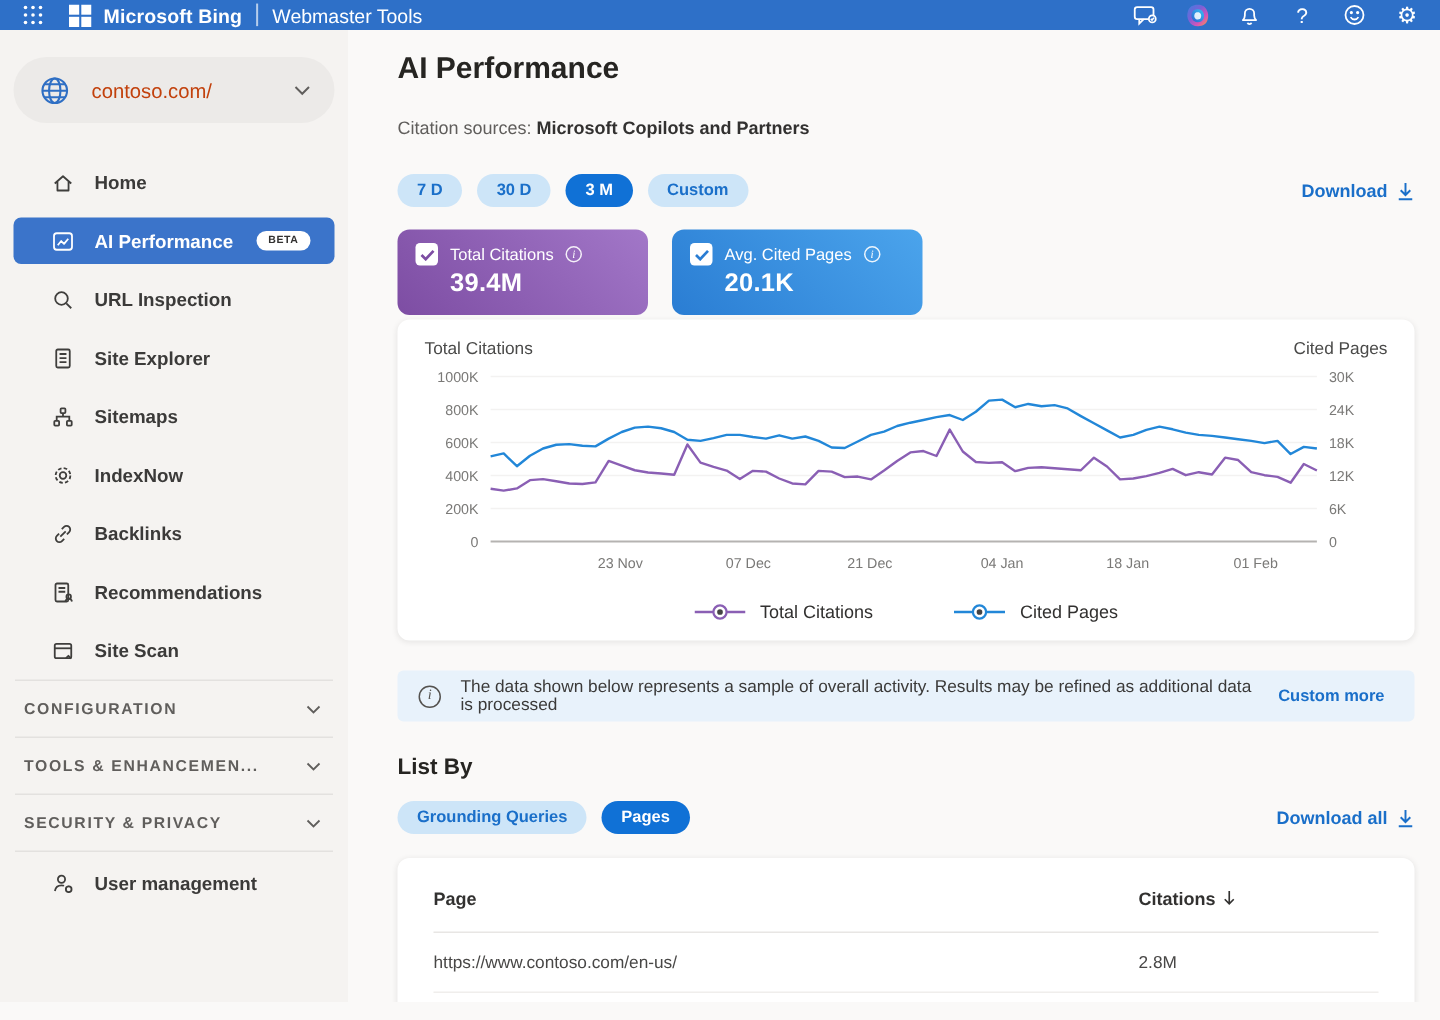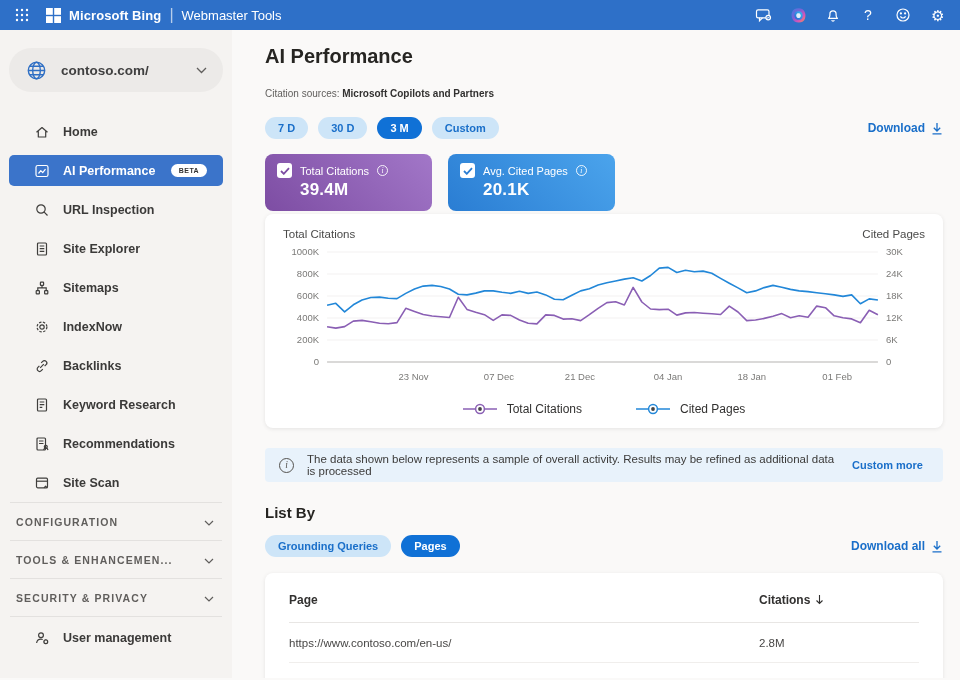--- a/index.html
+++ b/index.html
@@ -1,51 +1,51 @@
 <!DOCTYPE html>
 <html><head>
 <meta charset="utf-8">
 <style>
   * { margin:0; padding:0; box-sizing:border-box; }
   html,body { width:960px; height:680px; overflow:hidden; }
   body { font-family:"Liberation Sans","DejaVu Sans",sans-serif; background:#faf9f8; color:#323130; }
 
   
-  .topbar { height:30px; background:#2e70c8; display:flex; align-items:center; padding:0 12px; color:#fff; }
+  .topbar { height:20px; background:#2e70c8; display:flex; align-items:center; padding:0 12px; color:#fff; }
   .topbar .waffle { margin-right:14px; display:flex; cursor:pointer; }
   .topbar .mslogo { margin-right:8px; display:flex; }
   .brand { font-size:13px; font-weight:700; letter-spacing:.1px; }
   .brand-sep { margin:0 8px; opacity:.65; font-weight:400; }
   .product { font-size:13px; font-weight:400; }
   .topbar-right { margin-left:auto; display:flex; align-items:center; gap:15px; }
   .tb-icon { width:20px; height:20px; display:flex; align-items:center; justify-content:center; cursor:pointer; font-size:14px; }
   .tb-icon svg { display:block; }
   .help-glyph { font-size:14px; font-weight:400; }
   .gear-glyph { font-size:15px; line-height:1; }
 
   
   .shell { display:flex; height:648px; }
   .sidebar { width:232px; background:#f5f3f1; flex-shrink:0; overflow:hidden; }
   .main { flex:1; padding:15px 17px 0 33px; overflow:hidden; }
 
   
   .site-selector { margin:18px 9px 12px; height:44px; border-radius:22px; background:#eceae8; display:flex; align-items:center; gap:14px; padding:0 16px 0 17px; cursor:pointer; }
-  .site-selector .site-name { font-size:13.5px; font-weight:700; color:#404040; }
+  .site-selector .site-name { font-size:13.5px; font-weight:400; color:#c2410c; }
   .site-selector .chev { margin-left:auto; display:flex; }
   .nav { padding-top:8px; }
   .nav-item { height:39px; display:flex; align-items:center; gap:13px; padding:0 16px 0 34px; font-size:12.5px; font-weight:600; color:#3b3a39; cursor:pointer; }
   .nav-item svg { flex-shrink:0; }
   .nav-item.active { background:#3b74ca; color:#fff; border-radius:5px; margin:4px 9px; height:31px; padding-left:25px; }
   .beta-badge { margin-left:auto; background:#fff; color:#323130; font-size:7px; font-weight:700; letter-spacing:.4px; padding:3px 8px; border-radius:9px; }
   .section-row { height:38px; margin:0 10px; border-top:1px solid #e3e1df; display:flex; align-items:center; justify-content:space-between; padding:0 8px 0 6px; font-size:10.5px; letter-spacing:1.1px; font-weight:600; color:#605e5c; cursor:pointer; }
   .footer-item { border-top:1px solid #e3e1df; margin:0 10px; height:42px; display:flex; align-items:center; gap:13px; padding:0 6px 0 24px; font-size:12.5px; font-weight:600; color:#3b3a39; cursor:pointer; }
 
   
   .page-title { font-size:20px; font-weight:600; color:#262522; margin-bottom:20px; }
-  .citation-line { font-size:10px; margin-bottom:18px; }
+  .citation-line { font-size:12px; margin-bottom:24px; }
   .citation-line .lab { color:#605e5c; }
   .citation-line .val { color:#323130; font-weight:700; }
 
   .filters-row { display:flex; align-items:center; gap:10px; margin-bottom:15px; }
   .pill { font-size:11px; font-weight:700; color:#1a6fc9; background:#cde5f8; border-radius:13px; padding:5px 13px; cursor:pointer; white-space:nowrap; }
   .pill.active { background:#1071d6; color:#fff; }
   .dl-link { margin-left:auto; display:flex; align-items:center; gap:6px; color:#1a6fc9; font-size:12px; font-weight:600; cursor:pointer;padding-left:35px; }
 
   
   .cards-row { display:flex; gap:16px; }
@@ -227,27 +227,20 @@
       <div class="nav-item">
         <svg width="16" height="16" viewBox="0 0 16 16" fill="none" stroke="#3f3e3c" stroke-width="1.2">
             <path d="M6.2 9.8l3.6-3.6"></path>
             <path d="M7.2 4.8l1.5-1.5a2.4 2.4 0 013.4 3.4L10.6 8.2"></path>
             <path d="M8.8 11.2l-1.5 1.5a2.4 2.4 0 01-3.4-3.4l1.5-1.5"></path>
           </svg>
         <span>Backlinks</span>
       </div>
       <div class="nav-item">
         <svg width="16" height="16" viewBox="0 0 16 16" fill="none" stroke="#3f3e3c" stroke-width="1.2">
-            <rect x="3.5" y="2" width="9" height="12" rx="1"></rect>
-            <path d="M5.7 5h4.6M5.7 7.7h4.6M5.7 10.4h2.6"></path>
-          </svg>
-        <span>Keyword Research</span>
-      </div>
-      <div class="nav-item">
-        <svg width="16" height="16" viewBox="0 0 16 16" fill="none" stroke="#3f3e3c" stroke-width="1.2">
             <rect x="3" y="2" width="8.5" height="12" rx="1"></rect>
             <path d="M5 5h4.5M5 7.5h4.5"></path>
             <circle cx="11.8" cy="10.8" r="1.5"></circle>
             <path d="M9.6 14c.3-1.2 1.1-1.9 2.2-1.9s1.9.7 2.2 1.9"></path>
           </svg>
         <span>Recommendations</span>
       </div>
       <div class="nav-item">
         <svg width="16" height="16" viewBox="0 0 16 16" fill="none" stroke="#3f3e3c" stroke-width="1.2">
             <rect x="2.5" y="3.2" width="11" height="9.6" rx="1.2"></rect>

